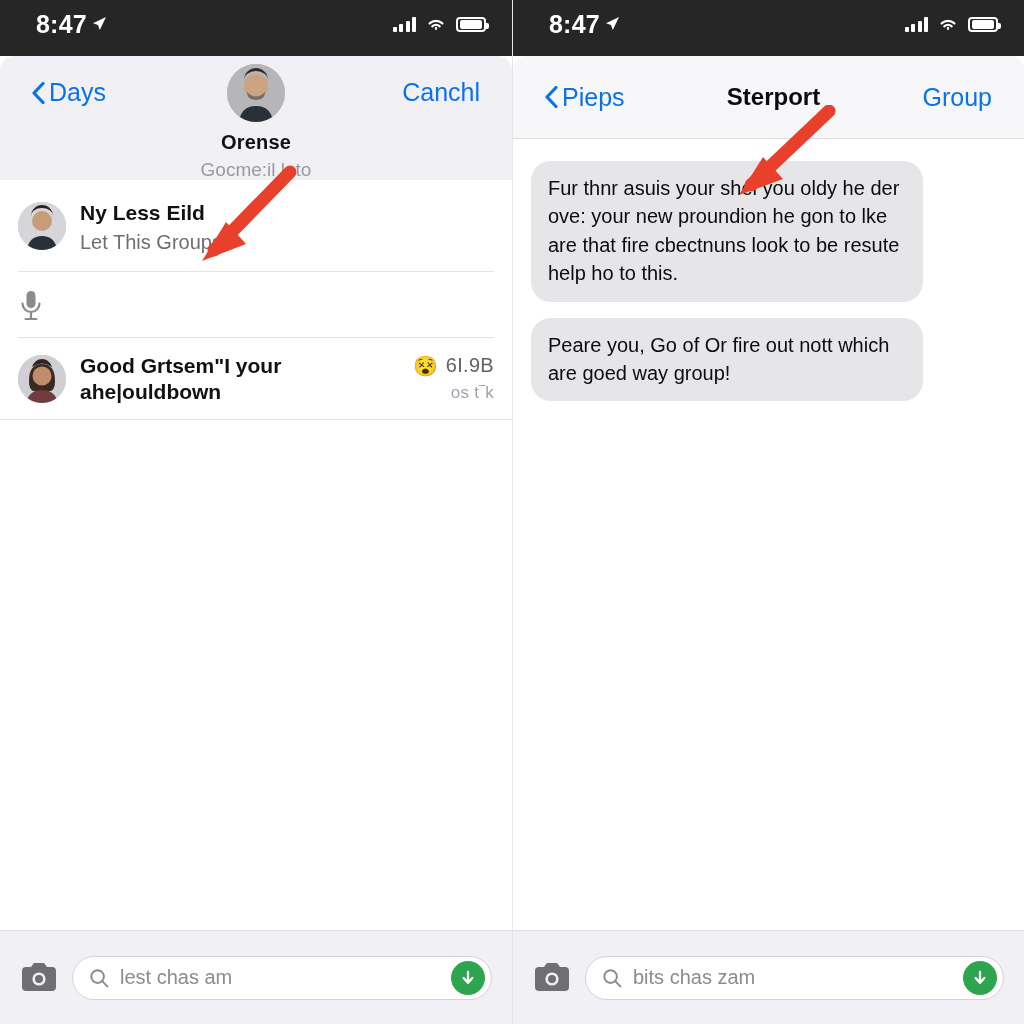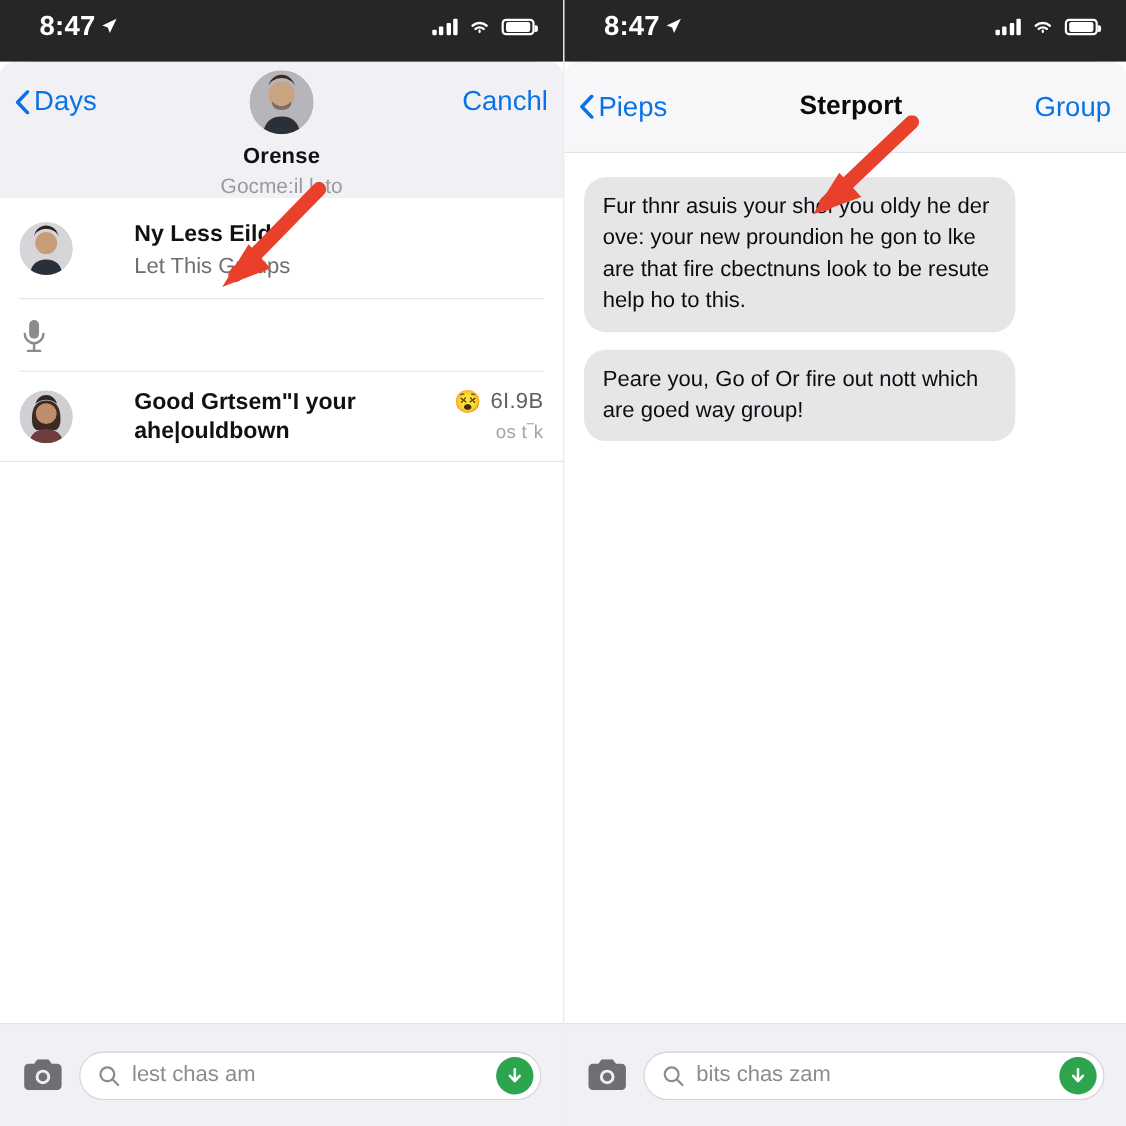--- a/index.html
+++ b/index.html
@@ -57,21 +57,21 @@
   .card-peek {
     position: absolute; left: 26px; right: 26px; top: 42px;
     height: 36px; background: #c9c9cc;
     border-radius: 16px 16px 0 0; z-index: 1;
   }
 
   
   .navwrap { position: relative; z-index: 2; }
   .navbar {
     display: flex; align-items: center; justify-content: space-between;
-    padding: 0 14px;
+    padding: 0 32px;
     border-radius: 14px 14px 0 0;
   }
   .navbar.tall { height: 124px; background: #f1f1f5; align-items: flex-start; padding-top: 22px; }
   .navbar.short { height: 83px; background: #f7f7f9; border-bottom: 1px solid #dededf; }
 
   .nav-back { display: flex; align-items: center; gap: 4px; color: #0a72e8; font-size: 25px; cursor: pointer; }
   .chev { width: 13px; height: 22px; flex: 0 0 auto; }
   .nav-right { color: #0a72e8; font-size: 25px; cursor: pointer; }
   .nav-title { font-size: 24px; font-weight: bold; color: #0b0b0d; }
 
@@ -84,21 +84,21 @@
   .list { padding-top: 4px; }
   .row { display: flex; align-items: flex-start; padding: 16px 18px 14px 18px; position: relative; cursor: pointer; }
   .row + .row::before {
     content: ""; position: absolute; left: 18px; right: 18px; top: 0;
     height: 1px; background: #e3e3e5;
   }
   .row::after { content: ""; }
   .list .row:last-child { border-bottom: 1px solid #e3e3e5; }
   .row-lead { width: 62px; flex: 0 0 62px; display: flex; justify-content: flex-start; align-items: center; padding-top: 2px; }
   .avatar-sm { width: 48px; height: 48px; border-radius: 50%; overflow: hidden; background: #c3c3c7; }
-  .row-body { flex: 1 1 auto; min-width: 0; margin-left: 42px; }
+  .row-body { flex: 1 1 auto; min-width: 0; }
   .row-title { font-size: 21px; font-weight: bold; color: #111113; line-height: 1.25; }
   .row-sub { font-size: 20px; color: #6d6d72; line-height: 1.38; margin-top: 3px; }
   .row-title-line { display: flex; align-items: baseline; gap: 8px; }
   .emoji { font-size: 20px; }
   .row-meta { flex: 0 0 auto; text-align: right; padding-left: 8px; padding-top: 1px; }
   .meta-top { font-size: 20px; color: #5f6166; letter-spacing: .3px; }
   .meta-bot { font-size: 17px; color: #9fa3ab; margin-top: 6px; letter-spacing: .3px; }
 
   .mic-icon { width: 26px; height: 34px; }
 

